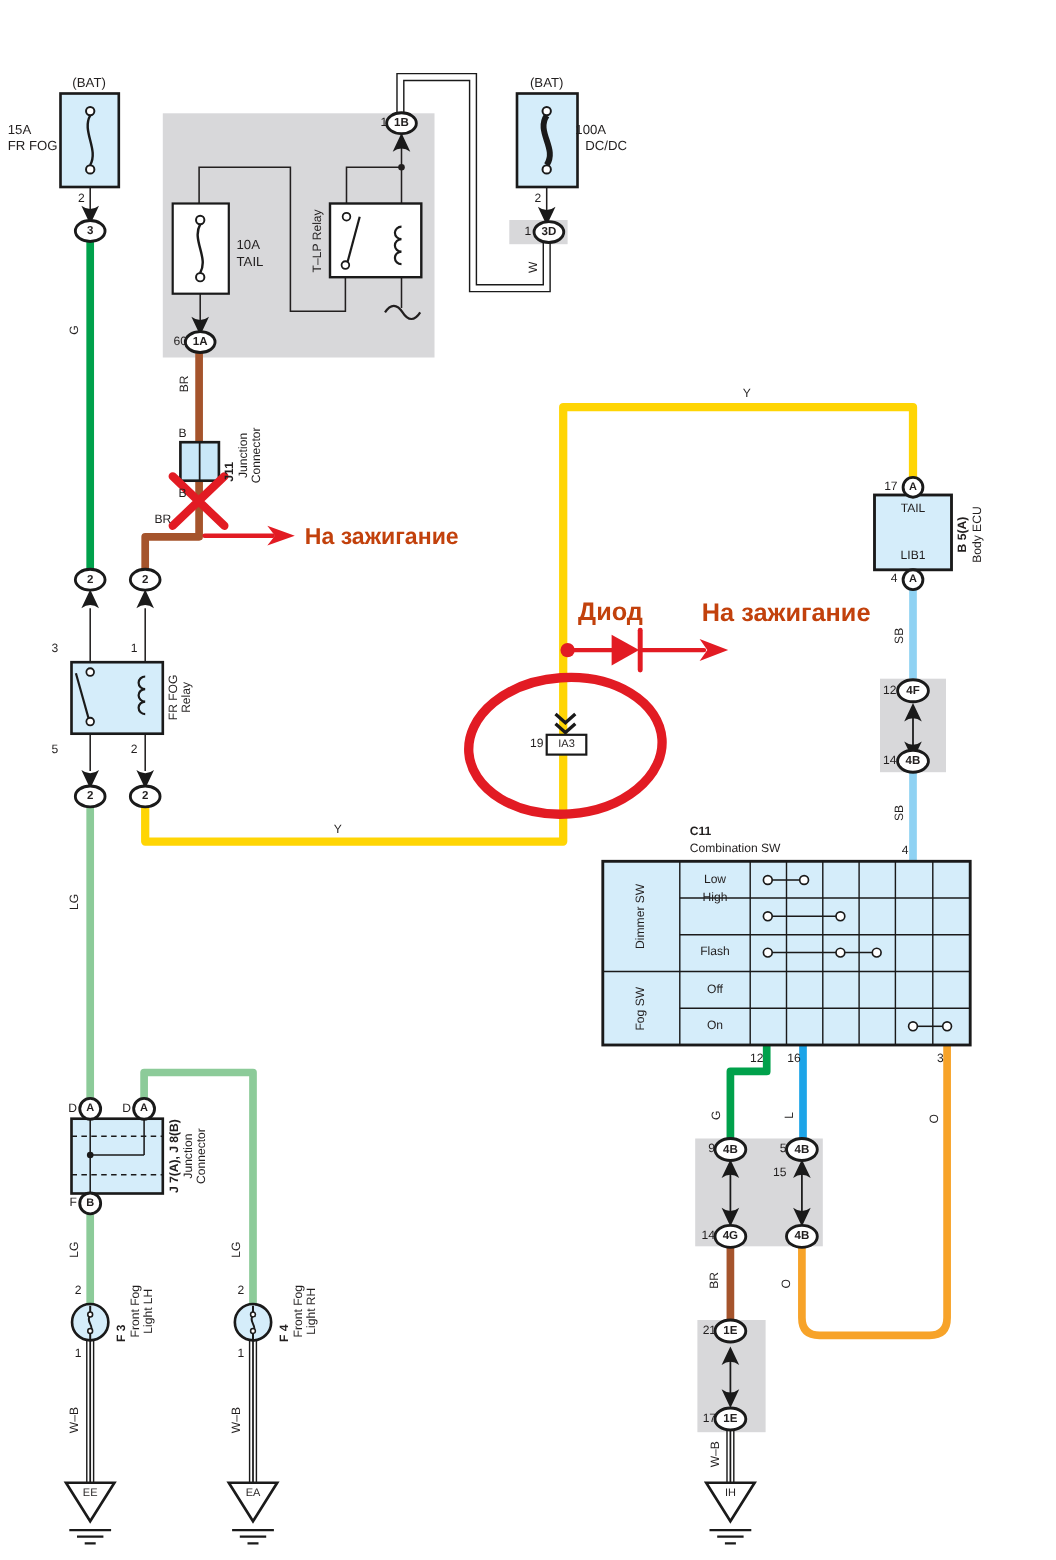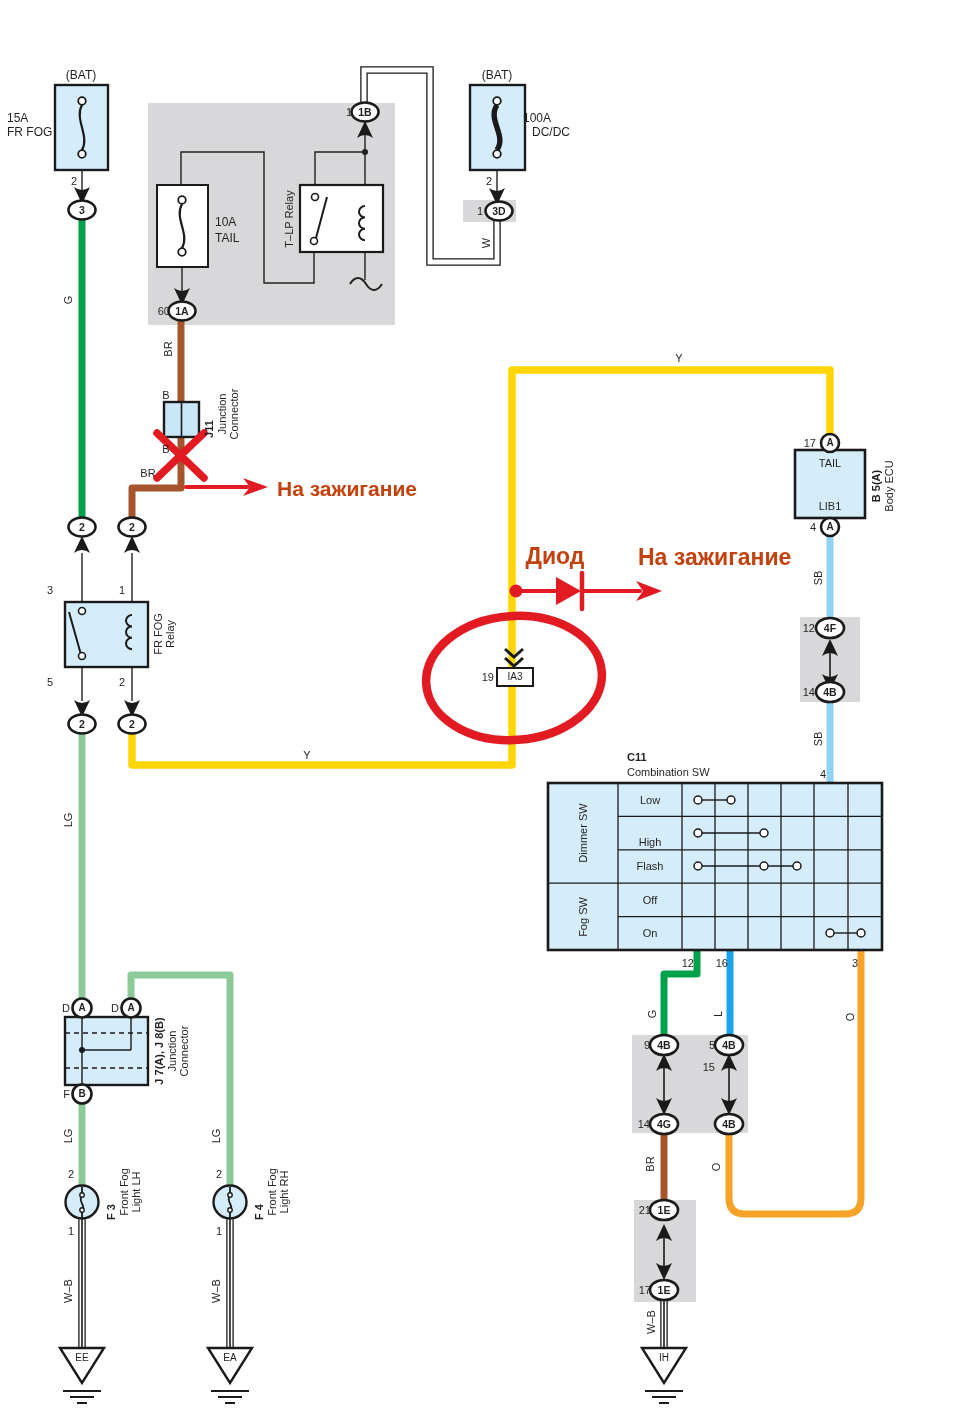--- a/index.html
+++ b/index.html
@@ -352,21 +352,21 @@
 <div class="lb rl" style="left:815px;top:692px">14</div>
 <div class="lb oval-t" style="left:830px;top:692px">4B</div>
 <div class="lb rot" style="left:818px;top:739px">SB</div>
 
 <div class="lb ll b" style="left:627px;top:757px">C11</div>
 <div class="lb ll" style="left:627px;top:772px">Combination SW</div>
 <div class="lb rl" style="left:826px;top:774px">4</div>
 <div class="lb rot" style="left:583px;top:833px">Dimmer SW</div>
 <div class="lb rot" style="left:583px;top:917px">Fog SW</div>
 <div class="lb" style="left:650px;top:800px">Low</div>
-<div class="lb" style="left:650px;top:842px">High</div>
+<div class="lb" style="left:650px;top:817px">High</div>
 <div class="lb" style="left:650px;top:866px">Flash</div>
 <div class="lb" style="left:650px;top:900px">Off</div>
 <div class="lb" style="left:650px;top:933px">On</div>
 <div class="lb rl" style="left:694px;top:963px">12</div>
 <div class="lb rl" style="left:728px;top:963px">16</div>
 <div class="lb rl" style="left:858px;top:963px">3</div>
 
 <div class="lb rot" style="left:652px;top:1014px">G</div>
 <div class="lb rot" style="left:718px;top:1014px">L</div>
 <div class="lb rot" style="left:850px;top:1017px">O</div>

